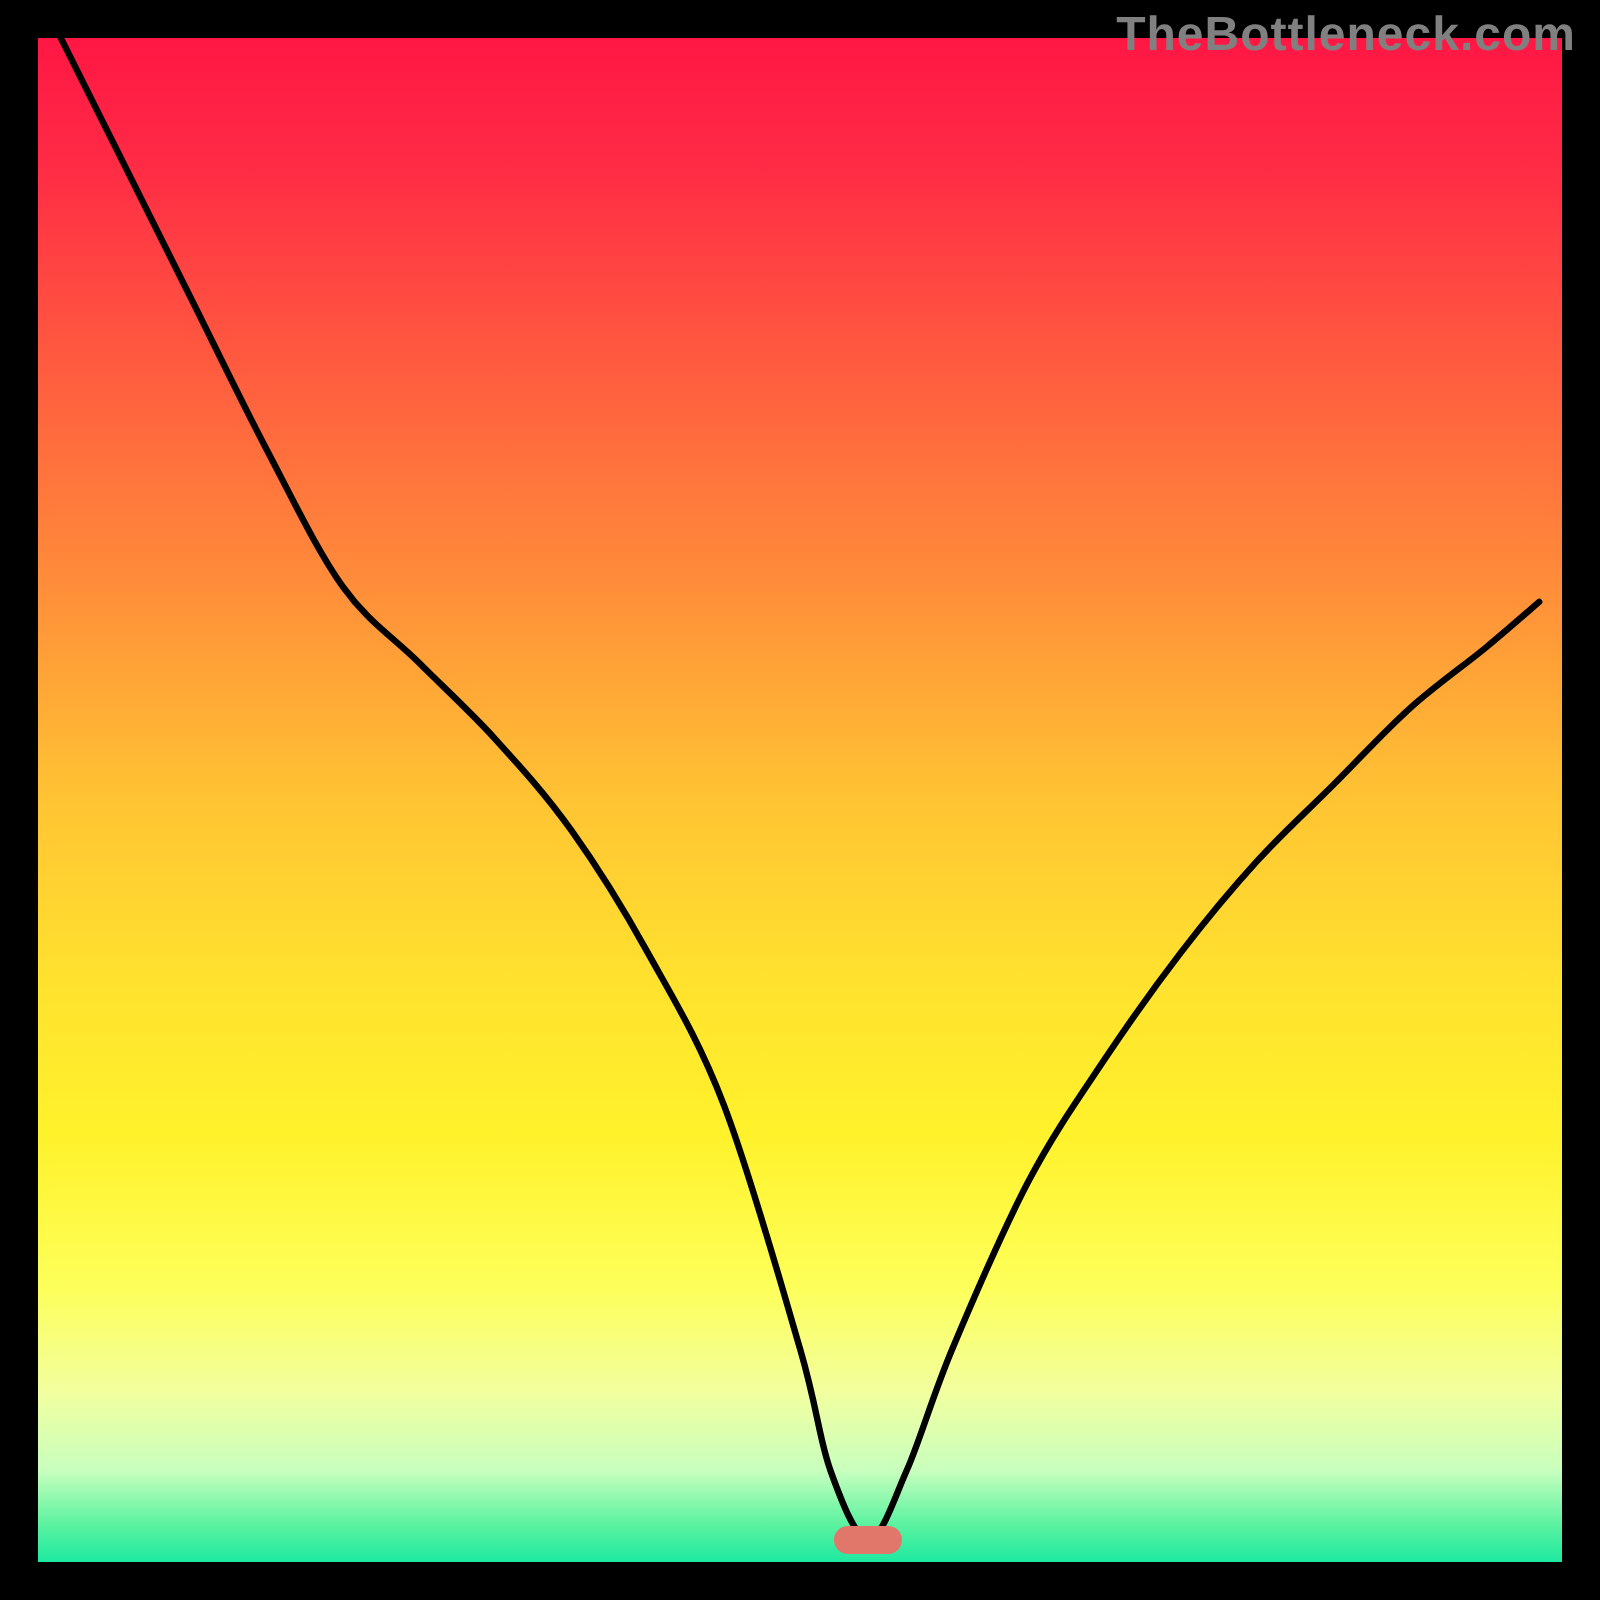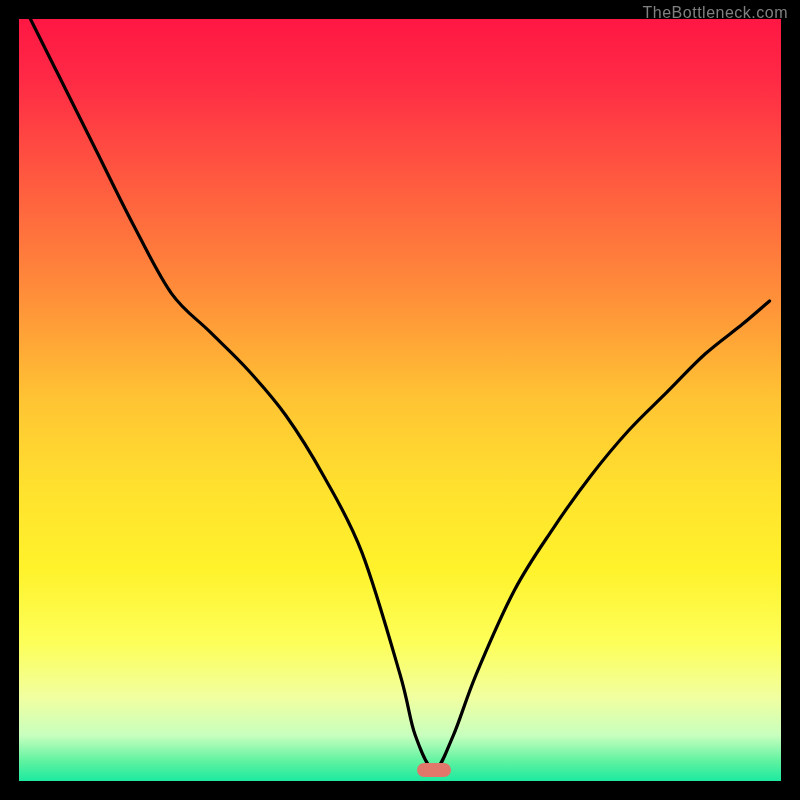--- a/index.html
+++ b/index.html
@@ -15,23 +15,24 @@
     width: 800px;
     height: 800px;
     background: #000;
   }
   .watermark {
     position: absolute;
     top: 4px;
     right: 12px;
     color: #808080;
     font-family: Arial, Helvetica, sans-serif;
-    font-size: 16px;
+    font-size: 24px;
     letter-spacing: 0.5px;
     z-index: 10;
+    font-weight: bold;
   }
   .plot {
     position: absolute;
     left: 19px;
     top: 19px;
     width: 762px;
     height: 762px;
   }
   .gradient {
     position: absolute;

